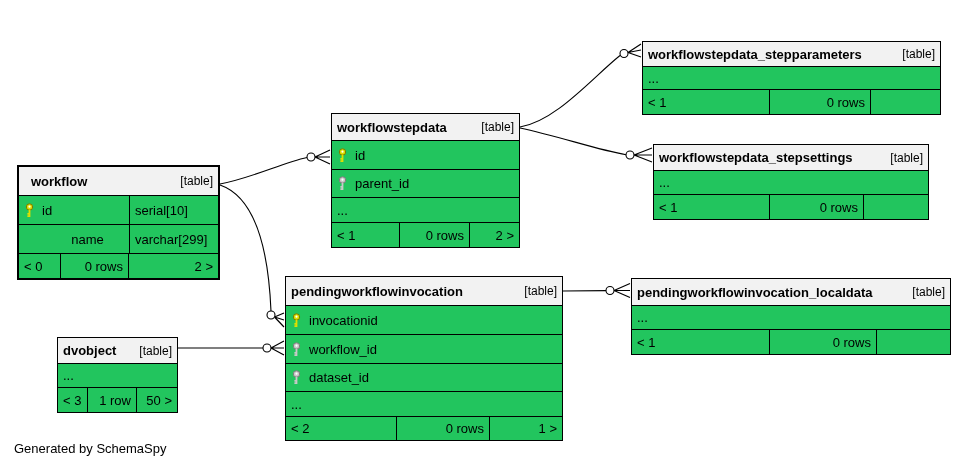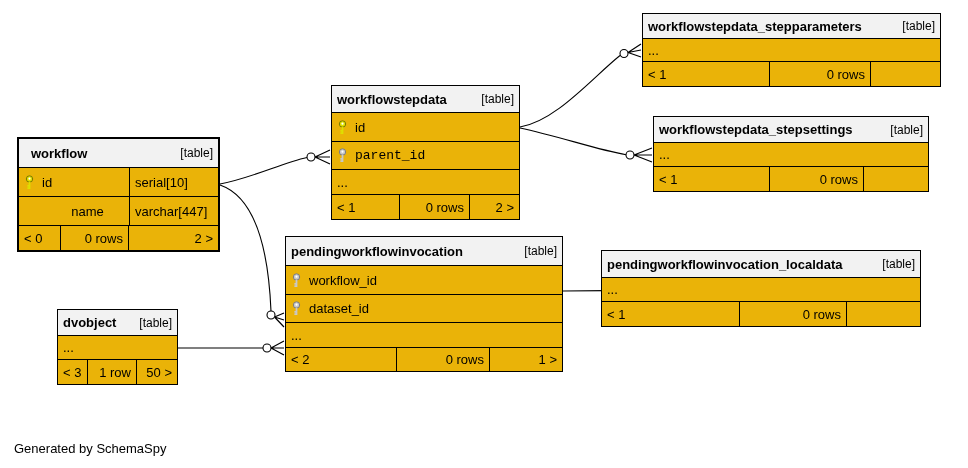--- a/index.html
+++ b/index.html
@@ -2,21 +2,21 @@
 <html><head>
 <meta charset="utf-8">
 <style>
   html,body{margin:0;padding:0;}
   body{width:968px;height:468px;position:relative;background:#ffffff;overflow:hidden;
        font-family:"Liberation Sans",sans-serif;font-size:13px;color:#000;}
   .wires{position:absolute;left:0;top:0;pointer-events:none;}
   .wire{fill:none;stroke:#000;stroke-width:1.1;}
   .crow{fill:none;stroke:#000;stroke-width:1.2;}
   .dot{fill:#fff;stroke:#000;stroke-width:1.1;}
-  .tbl{position:absolute;background:#eab308;border:1px solid #000;box-sizing:border-box;}
+  .tbl{position:absolute;background:#22c55e;border:1px solid #000;box-sizing:border-box;margin-top:28px;}
   .tbl.main{border-width:2px;}
   .hdr{display:flex;justify-content:space-between;align-items:center;background:#f2f2f2;
        padding:0 5px;box-sizing:border-box;}
   .tname{font-weight:bold;white-space:nowrap;}
   .badge{font-weight:normal;font-size:12px;padding-left:7px;white-space:nowrap;}
   .row,.dots,.ftr{border-top:1px solid #000;box-sizing:border-box;display:flex;align-items:stretch;}
   .row .cell{display:flex;align-items:center;padding:0 5px;box-sizing:border-box;gap:7px;overflow:hidden;}
   .row .cell+.cell{border-left:1px solid #000;}
   .cell.grow{flex:1;}
   .cell.center{justify-content:center;}
@@ -77,21 +77,21 @@
             <circle cx="5.5" cy="3.7" r="1.1" fill="#fff"></circle>
             <path d="M5.5 7 L5.5 14 M5.5 10.8 L3.4 10.8 M5.5 13.2 L3.4 13.2" stroke="#dfdf00" stroke-width="1.8" fill="none"></path>
           </svg>
       </span>
       <span>id</span>
     </div>
     <div class="cell grow">serial[10]</div>
   </div>
   <div class="row" style="height:29px;">
     <div class="cell center" style="flex:0 0 110px;padding-left:32px;">name</div>
-    <div class="cell grow">varchar[447]</div>
+    <div class="cell grow">varchar[299]</div>
   </div>
   <div class="ftr" style="height:25px;">
     <div class="fcell" style="flex:0 0 41px;">&lt; 0</div>
     <div class="fcell r" style="flex:0 0 68px;">0 rows</div>
     <div class="fcell r grow">2 &gt;</div>
   </div>
 </div>
 
 <div class="tbl" style="left:331px;top:85px;width:189px;text-align:center;">
   <div class="hdr" style="height:26px;">
@@ -103,21 +103,21 @@
       <span class="key">
         <svg width="11" height="15" viewBox="0 0 11 15">
             <circle cx="5.5" cy="4" r="3.2" fill="#dfdf00" stroke="#7a7a00" stroke-width="1"></circle>
             <circle cx="5.5" cy="3.7" r="1.1" fill="#fff"></circle>
             <path d="M5.5 7 L5.5 14 M5.5 10.8 L3.4 10.8 M5.5 13.2 L3.4 13.2" stroke="#dfdf00" stroke-width="1.8" fill="none"></path>
           </svg>
       </span>
       <span>id</span>
     </div>
   </div>
-  <div class="row" style="height:28px;font-family:Liberation Mono, monospace;">
+  <div class="row" style="height:28px;">
     <div class="cell grow">
       <span class="key">
         <svg width="11" height="15" viewBox="0 0 11 15">
             <circle cx="5.5" cy="4" r="3.2" fill="#c8c8c8" stroke="#7d7d7d" stroke-width="1"></circle>
             <circle cx="5.5" cy="3.7" r="1.1" fill="#fff"></circle>
             <path d="M5.5 7 L5.5 14 M5.5 10.8 L3.4 10.8 M5.5 13.2 L3.4 13.2" stroke="#c8c8c8" stroke-width="1.8" fill="none"></path>
           </svg>
       </span>
       <span>parent_id</span>
     </div>
@@ -149,24 +149,36 @@
     <span class="badge">[table]</span>
   </div>
   <div class="dots" style="height:24px;">...</div>
   <div class="ftr" style="height:25px;">
     <div class="fcell" style="flex:0 0 115px;">&lt; 1</div>
     <div class="fcell r" style="flex:0 0 94px;">0 rows</div>
     <div class="fcell r grow"></div>
   </div>
 </div>
 
-<div class="tbl" style="left:285px;top:236px;width:278px;">
+<div class="tbl" style="left:285px;top:248px;width:278px;">
   <div class="hdr" style="height:28px;">
     <span class="tname">pendingworkflowinvocation</span>
     <span class="badge">[table]</span>
+  </div>
+  <div class="row" style="height:29px;">
+    <div class="cell grow">
+      <span class="key">
+        <svg width="11" height="15" viewBox="0 0 11 15">
+            <circle cx="5.5" cy="4" r="3.2" fill="#dfdf00" stroke="#7a7a00" stroke-width="1"></circle>
+            <circle cx="5.5" cy="3.7" r="1.1" fill="#fff"></circle>
+            <path d="M5.5 7 L5.5 14 M5.5 10.8 L3.4 10.8 M5.5 13.2 L3.4 13.2" stroke="#dfdf00" stroke-width="1.8" fill="none"></path>
+          </svg>
+      </span>
+      <span>invocationid</span>
+    </div>
   </div>
   <div class="row" style="height:29px;">
     <div class="cell grow">
       <span class="key">
         <svg width="11" height="15" viewBox="0 0 11 15">
             <circle cx="5.5" cy="4" r="3.2" fill="#c8c8c8" stroke="#7d7d7d" stroke-width="1"></circle>
             <circle cx="5.5" cy="3.7" r="1.1" fill="#fff"></circle>
             <path d="M5.5 7 L5.5 14 M5.5 10.8 L3.4 10.8 M5.5 13.2 L3.4 13.2" stroke="#c8c8c8" stroke-width="1.8" fill="none"></path>
           </svg>
       </span>
@@ -186,21 +198,21 @@
     </div>
   </div>
   <div class="dots" style="height:25px;">...</div>
   <div class="ftr" style="height:24px;">
     <div class="fcell" style="flex:0 0 110px;">&lt; 2</div>
     <div class="fcell r" style="flex:0 0 93px;">0 rows</div>
     <div class="fcell r grow">1 &gt;</div>
   </div>
 </div>
 
-<div class="tbl" style="left:601px;top:250px;width:320px;">
+<div class="tbl" style="left:631px;top:250px;width:320px;">
   <div class="hdr" style="height:26px;">
     <span class="tname">pendingworkflowinvocation_localdata</span>
     <span class="badge">[table]</span>
   </div>
   <div class="dots" style="height:24px;">...</div>
   <div class="ftr" style="height:25px;">
     <div class="fcell" style="flex:0 0 137px;">&lt; 1</div>
     <div class="fcell r" style="flex:0 0 107px;">0 rows</div>
     <div class="fcell r grow"></div>
   </div>

